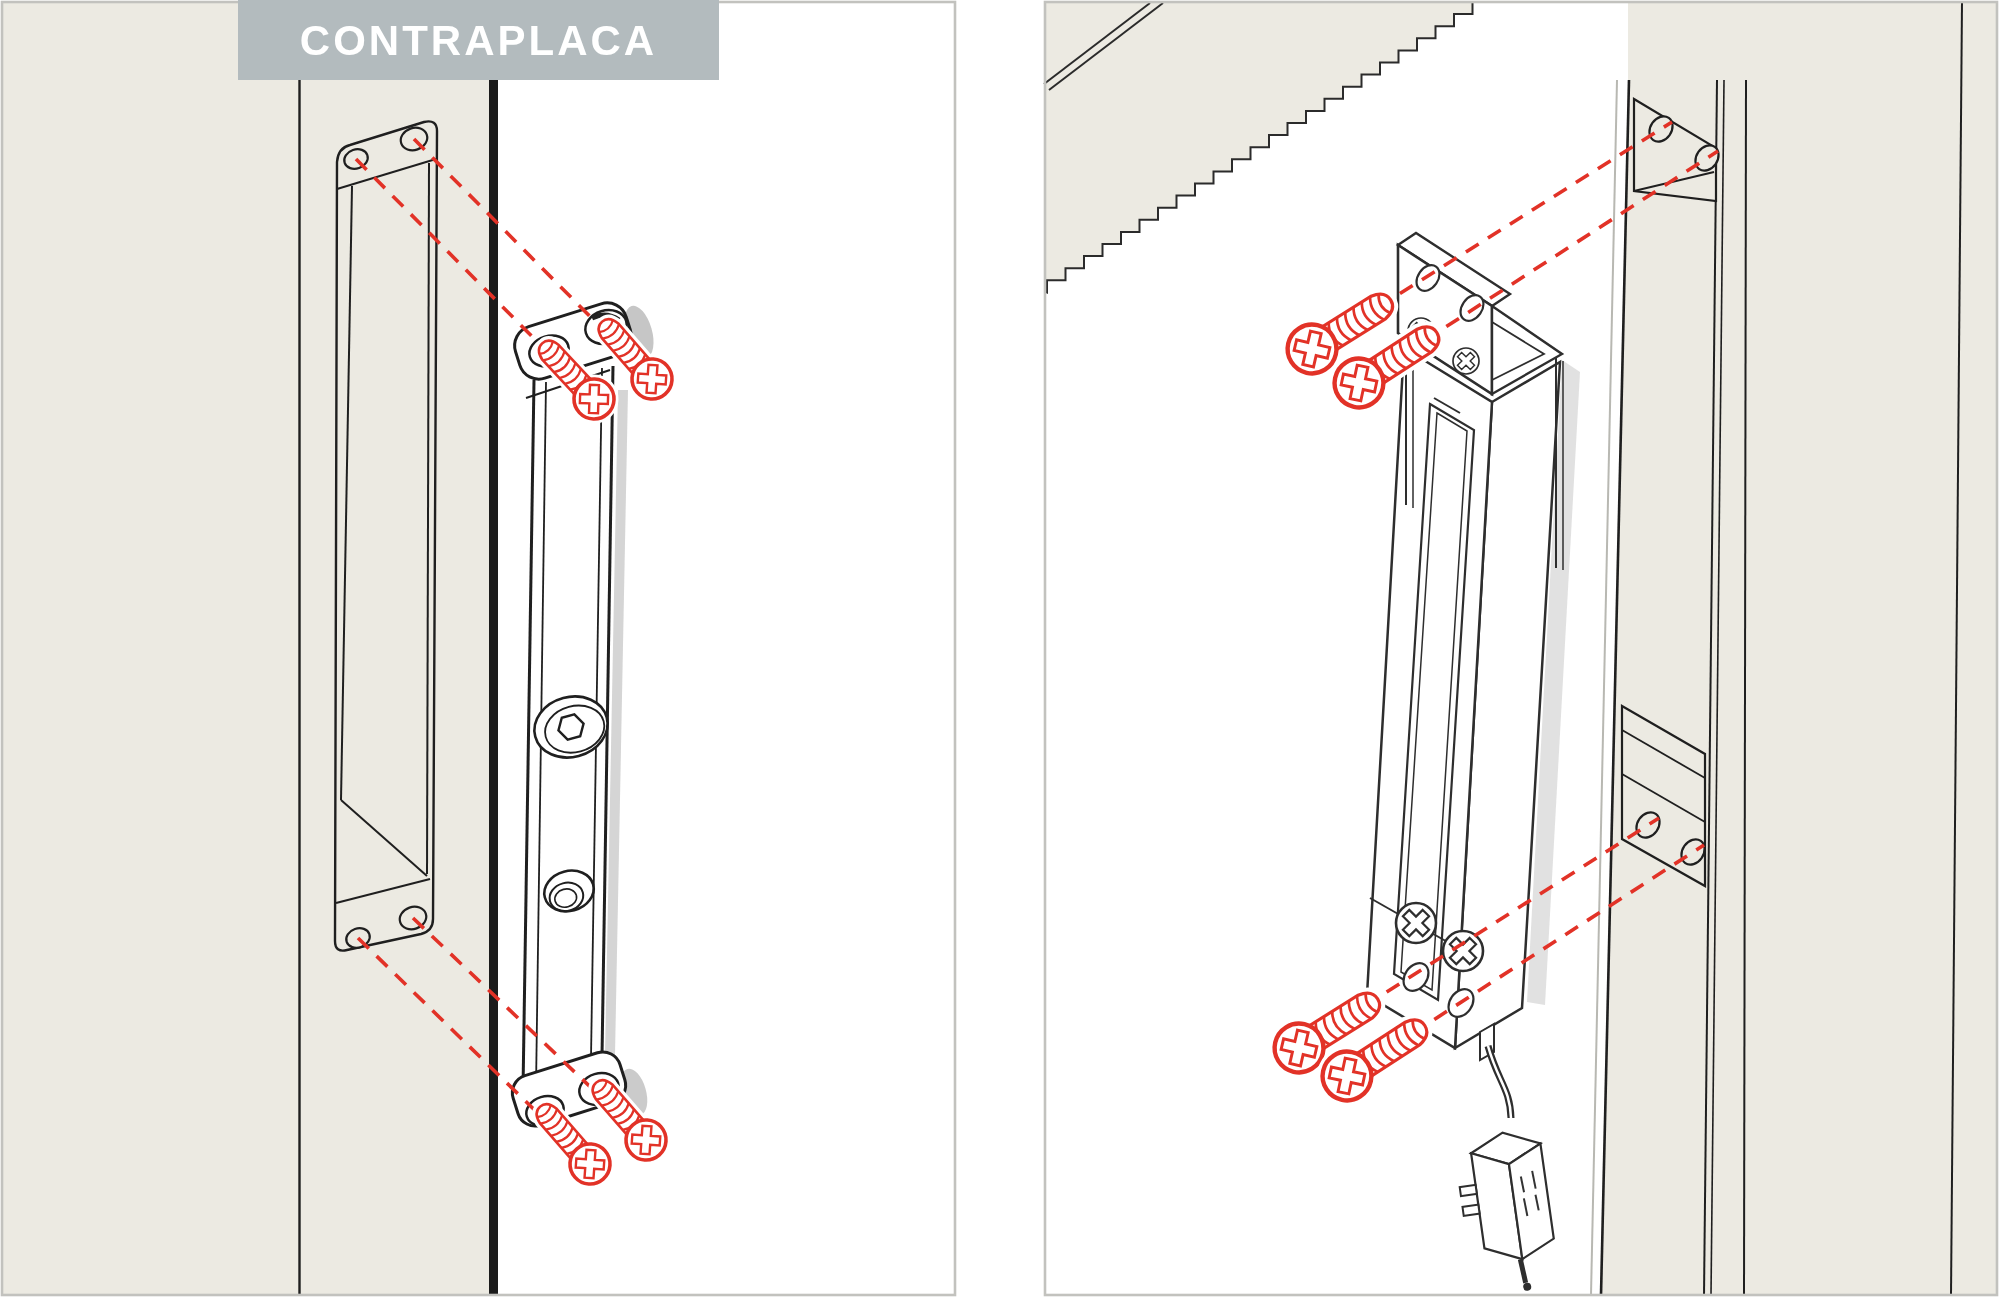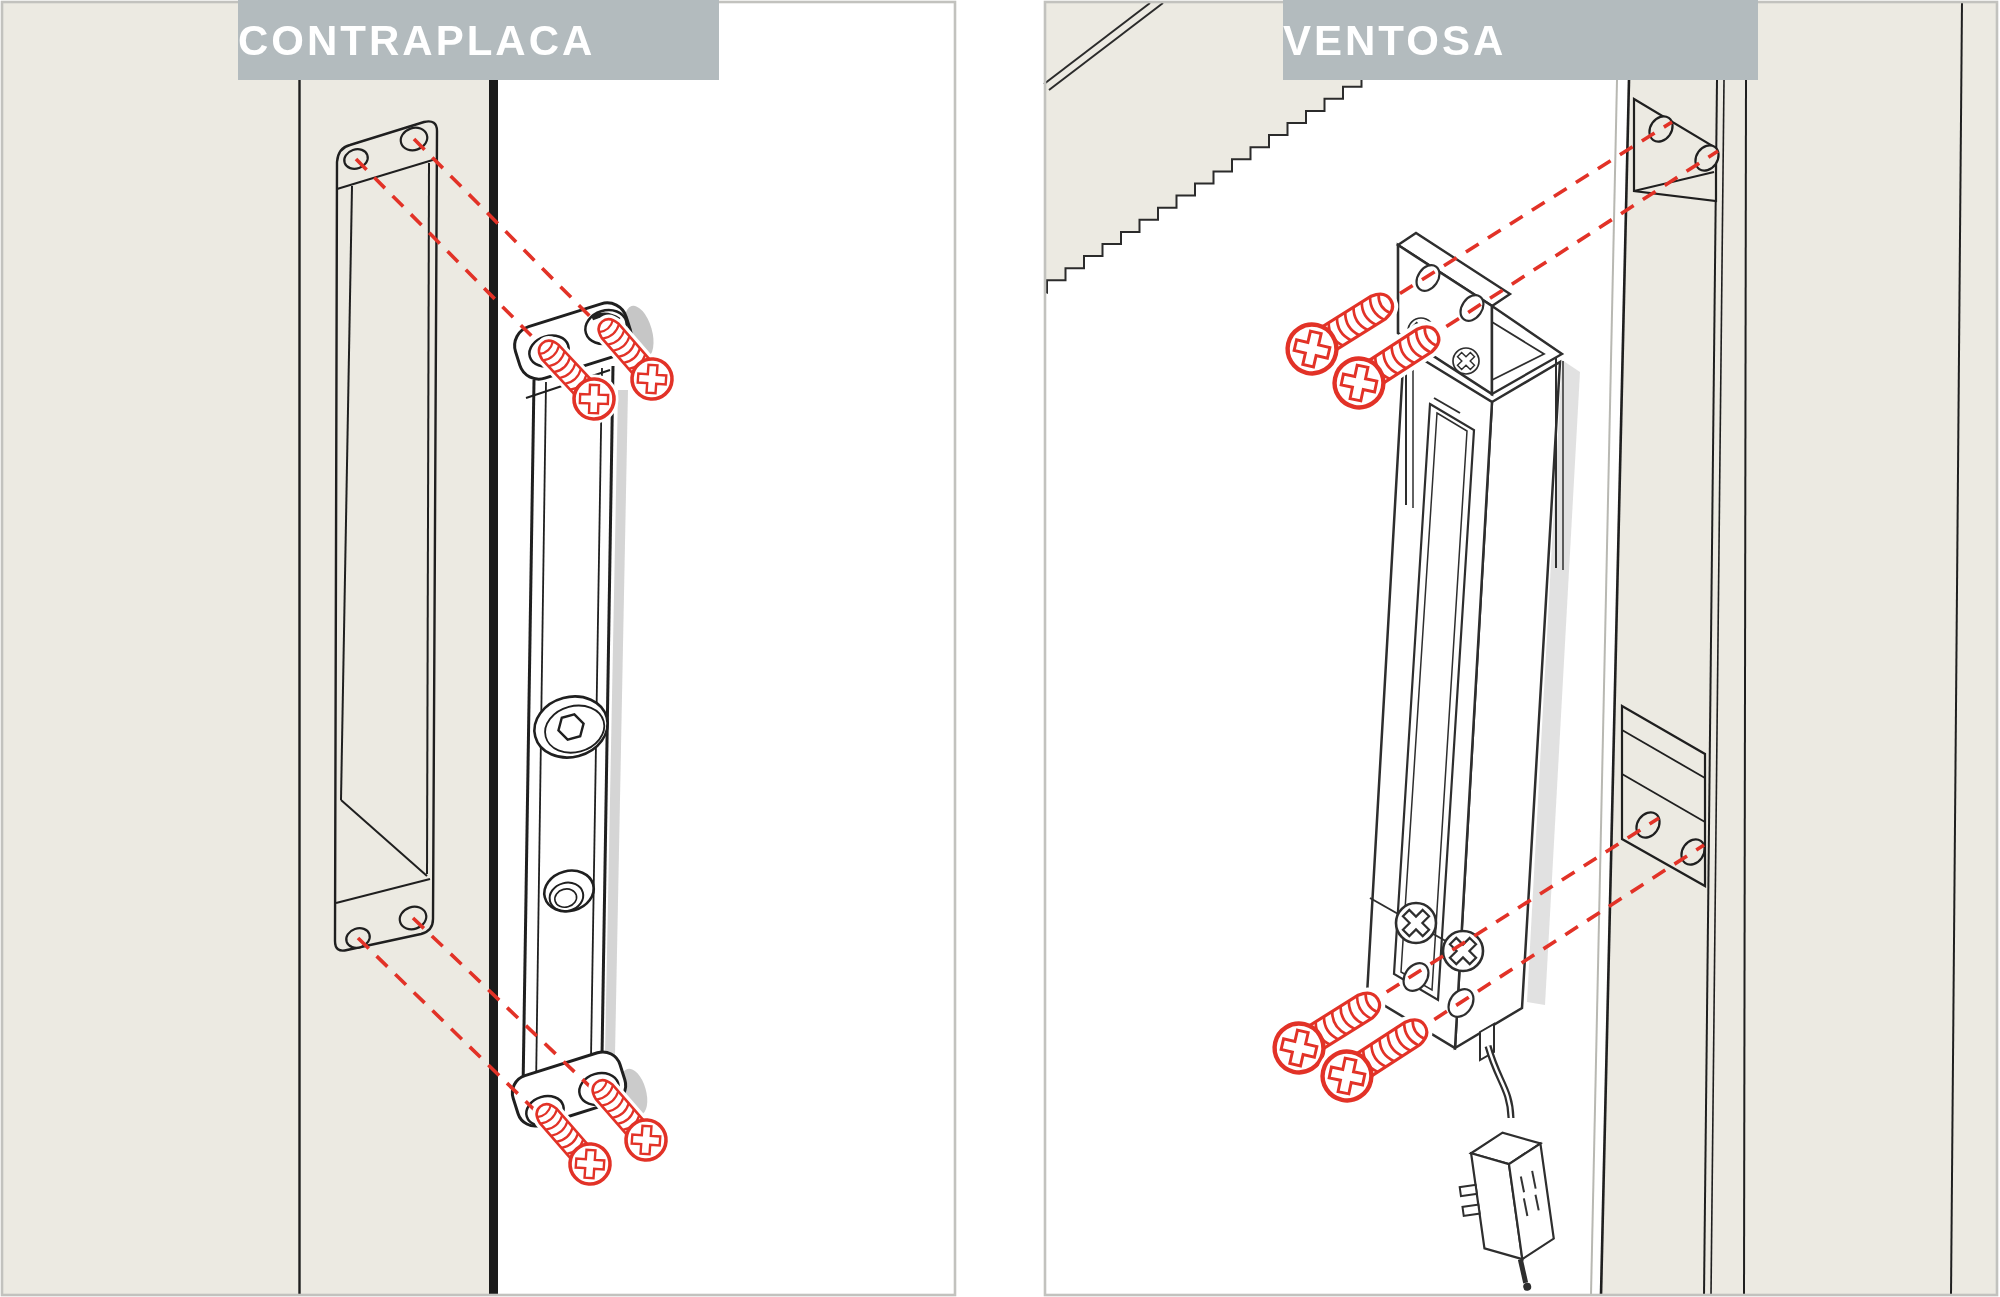--- a/index.html
+++ b/index.html
@@ -4,21 +4,21 @@
 <style>
   html,body{margin:0;padding:0;background:#ffffff;}
   .stage{
     position:relative;width:2000px;height:1297px;overflow:hidden;
     background:#ffffff;font-family:"Liberation Sans",sans-serif;
   }
   .stage svg{position:absolute;left:0;top:0;}
   .banner{
     position:absolute;top:0;height:80px;background:#B3BBBE;
     color:#ffffff;font-weight:bold;font-size:42px;letter-spacing:3px;
-    line-height:82px;
+    line-height:82px;text-align:center;
   }
   .banner-left{left:238px;width:481px;}
   .banner-right{left:1283px;width:475px;}
 </style>
 </head>
 <body>
 
 <div class="stage">
 
 <svg width="2000" height="1297" viewBox="0 0 2000 1297">
@@ -210,15 +210,14 @@
     <use href="#screwR" transform="translate(1312,349) rotate(-32) scale(1.22)"></use>
     <use href="#screwR" transform="translate(1359,383) rotate(-33) scale(1.22)"></use>
     <use href="#screwR" transform="translate(1299,1048) rotate(-32) scale(1.22)"></use>
     <use href="#screwR" transform="translate(1347,1076) rotate(-33) scale(1.22)"></use>
 
     <rect x="1045" y="2" width="952" height="1293" fill="none" stroke="#C2C2BE" stroke-width="2.6"></rect>
   </g>
 </svg>
 
 <div class="banner banner-left">CONTRAPLACA</div>
-<div class="banner banner-right">VENTOSA</div>
 
 </div>
 
 </body></html>

